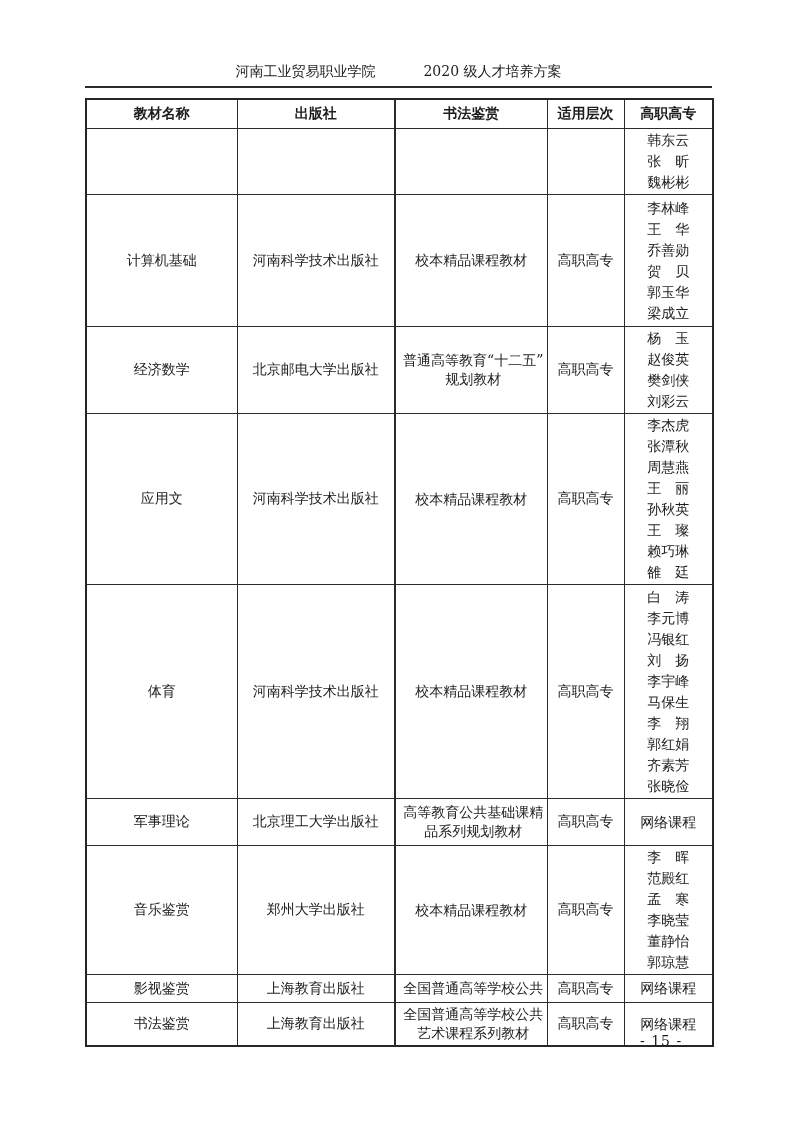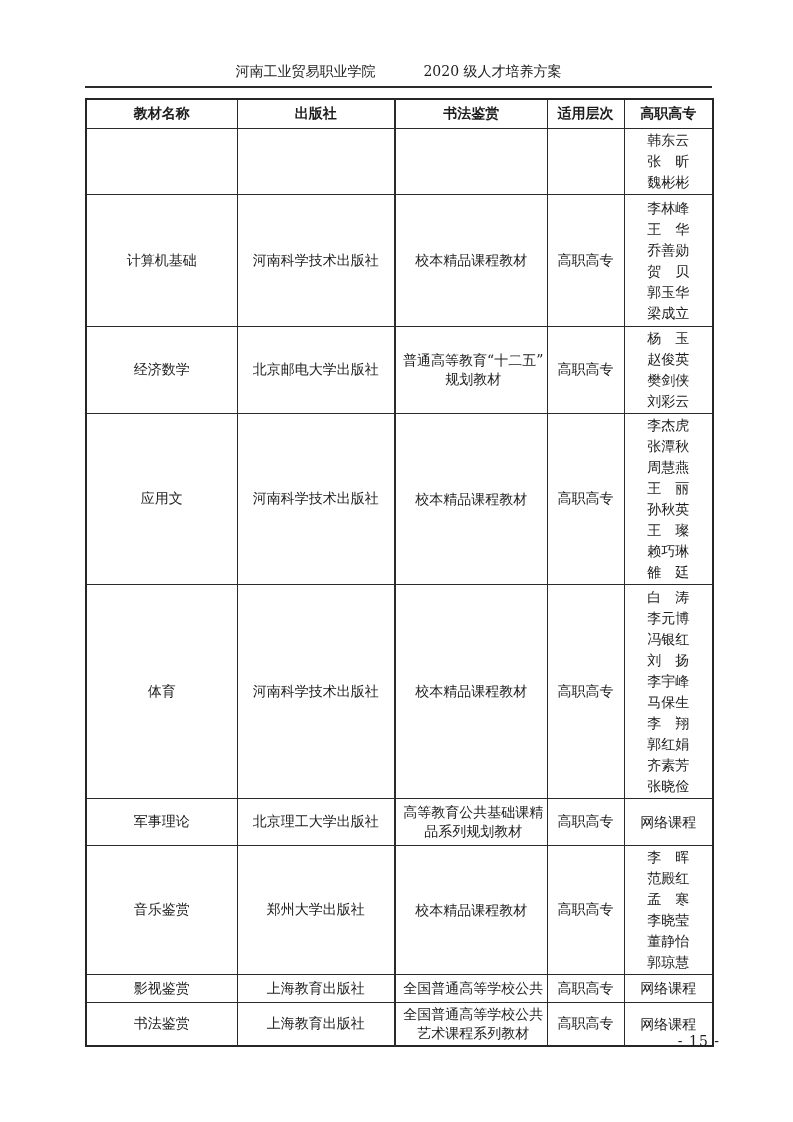--- a/index.html
+++ b/index.html
@@ -48,21 +48,21 @@
     height:26px;
     padding:1px 2px;
   }
   td.c-level div { line-height:19px; }
   td.c-level.left { text-align:center; padding-left:6px; padding-right:2px; }
   td.c-teachers div { line-height:21px; white-space:nowrap; }
   .page-number {
     position:absolute;
     left:640px; top:1033px;
     width:80px;
-    text-align:right;
+    text-align:left;
     font-size:14px;
     letter-spacing:1px;
   }
 </style>
 </head>
 <body>
 
 <div class="page">
 
   <div class="doc-header">

